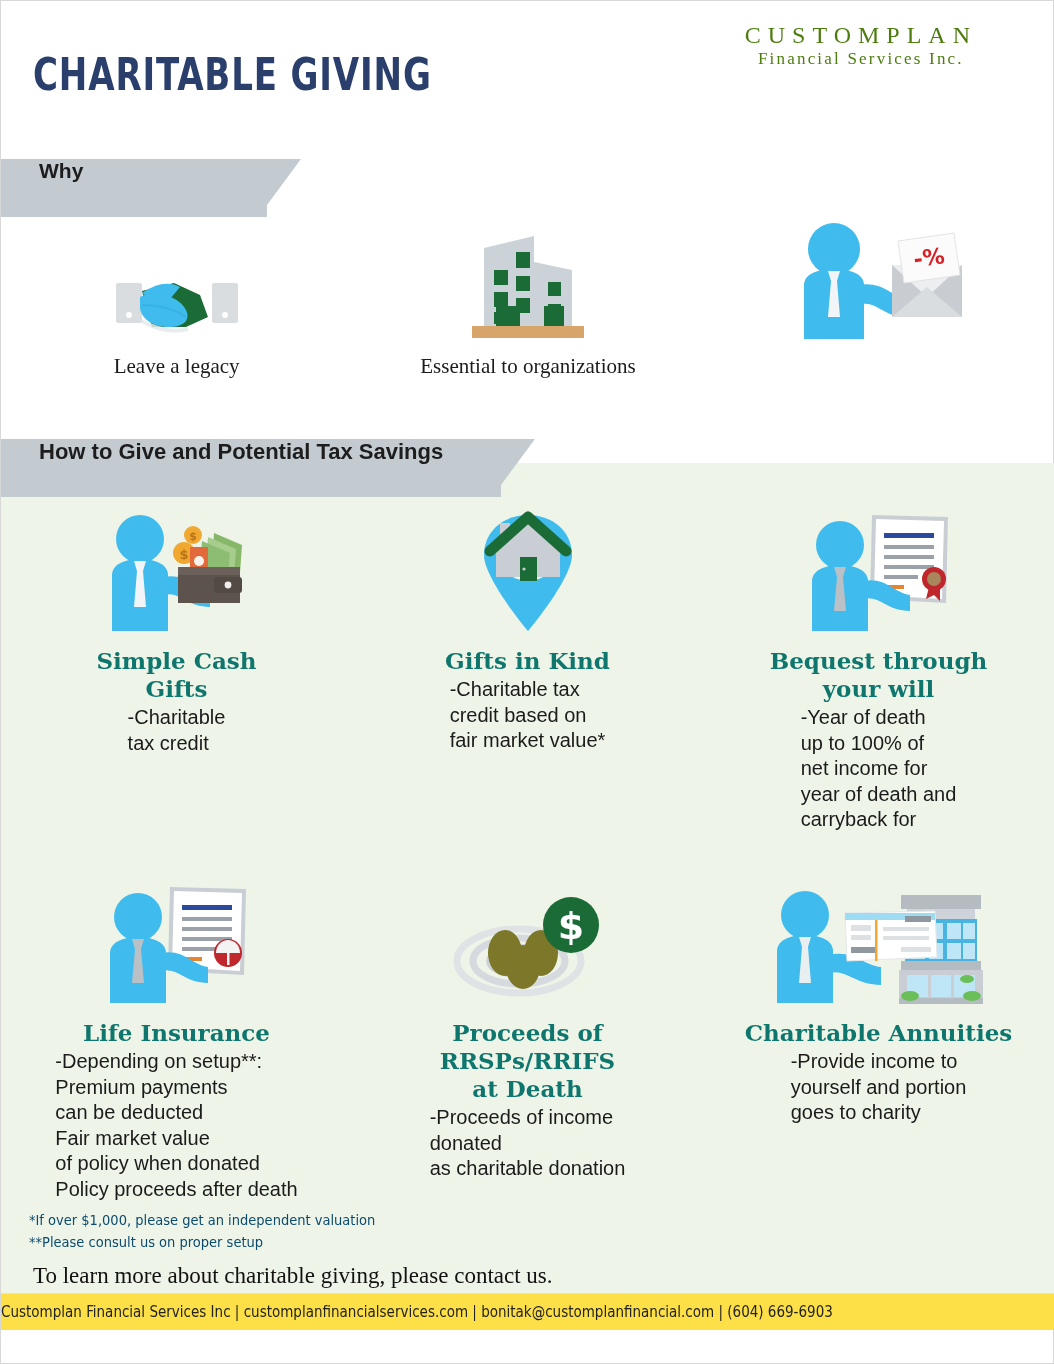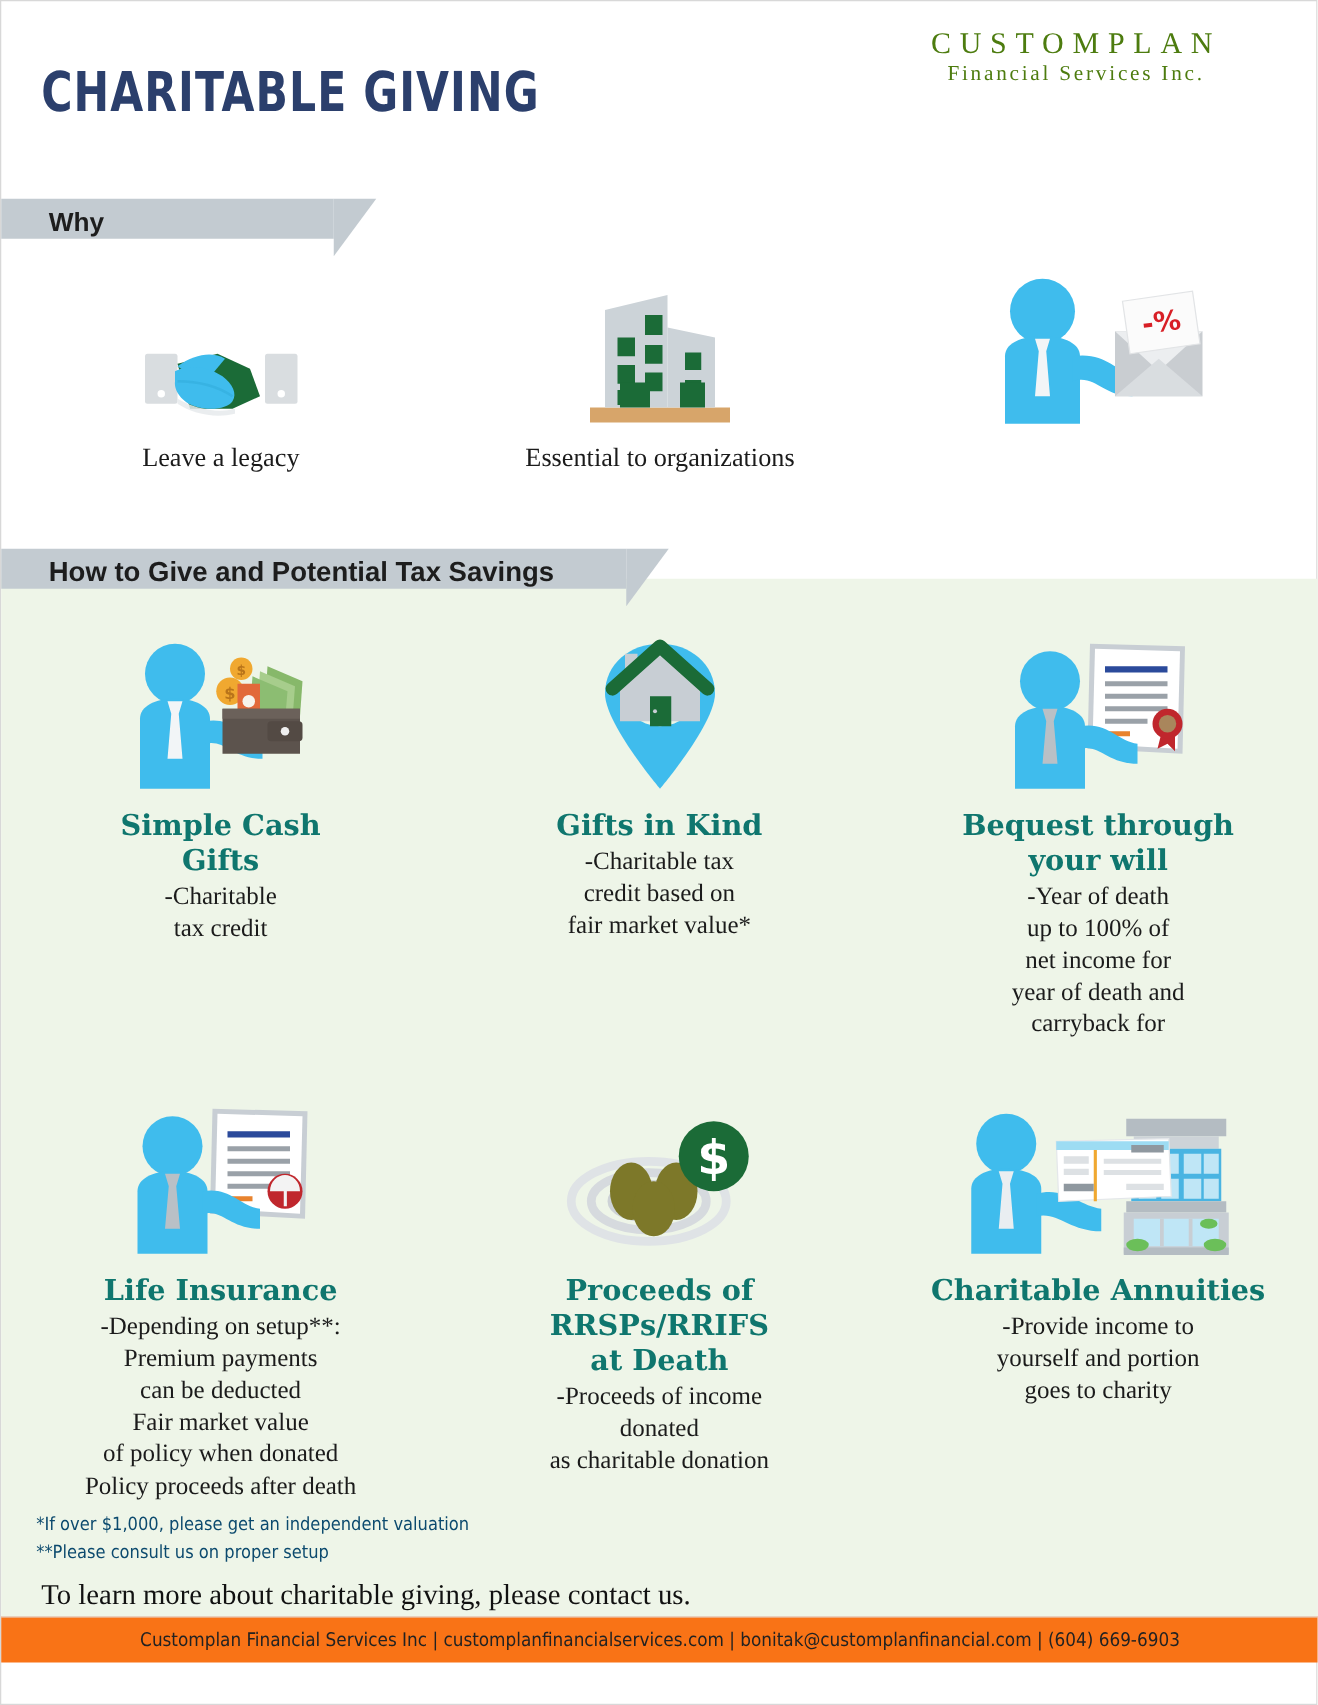--- a/index.html
+++ b/index.html
@@ -48,23 +48,23 @@
   .logo .l2{
     font-size:17px; letter-spacing:2.2px; line-height:1.1;
     font-weight:normal;
     white-space:nowrap;
     margin-top:2px;
   }
 
   
   .banner{
     position:absolute;
-    height:32px;
+    height:58px;
     background:#c3cbd1;
-    display:flex; align-items:flex-end;
+    display:flex; align-items:flex-start;
   }
   .banner .tail{
     position:absolute; right:-34px; top:0;
     width:0;height:0;
     border-top:46px solid #c3cbd1;
     border-right:34px solid transparent;
   }
   .banner .blabel{
     padding-left:38px;
     font-weight:bold;
@@ -120,24 +120,23 @@
     font-family:"DejaVu Serif","Liberation Serif",serif;
     font-weight:bold;
     font-size:23px;
     line-height:1.22;
     text-align:center;
     color:#0f766e;
     white-space:pre-line;
   }
   .card-body{
     margin-top:2px;
-    font-family:Liberation Serif, serif;
+    font-family:Liberation Sans, sans-serif;
     font-size:20px;
     line-height:1.28;
-    text-align:center;
     color:#1b1b1b;
     white-space:pre-line;
   }
   .row2 .card{ padding-top:22px; }
 
   
   .footnotes{
     position:absolute; left:28px; top:1208px;
     font-family:"DejaVu Sans Condensed","Liberation Sans Narrow","Liberation Sans",sans-serif;
     font-size:14.5px;
@@ -147,22 +146,22 @@
   }
   .cta{
     position:absolute; left:32px; top:1262px;
     font-family:"Liberation Serif","DejaVu Serif",serif;
     font-size:23px;
     color:#111;
     white-space:nowrap;
   }
   .footer{
     position:absolute; left:0; top:1292px; width:1054px; height:36px;
-    display:flex; align-items:center; justify-content:center;
-    background:#f97316;
+    display:flex; align-items:center; 
+    background:#fde047;
     border-top:1px solid #e2e2e2;
   }
   .footer span{
     font-family:"DejaVu Sans Condensed","Liberation Sans Narrow","Liberation Sans",sans-serif;
     font-size:15px;
     color:#222;
     white-space:nowrap;
   }
   svg{display:block;}
 </style>

